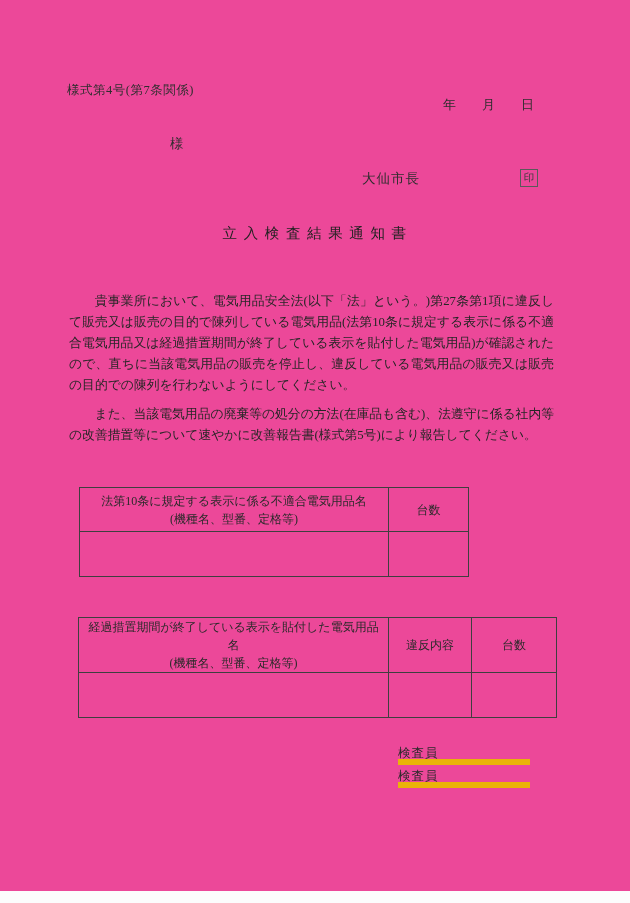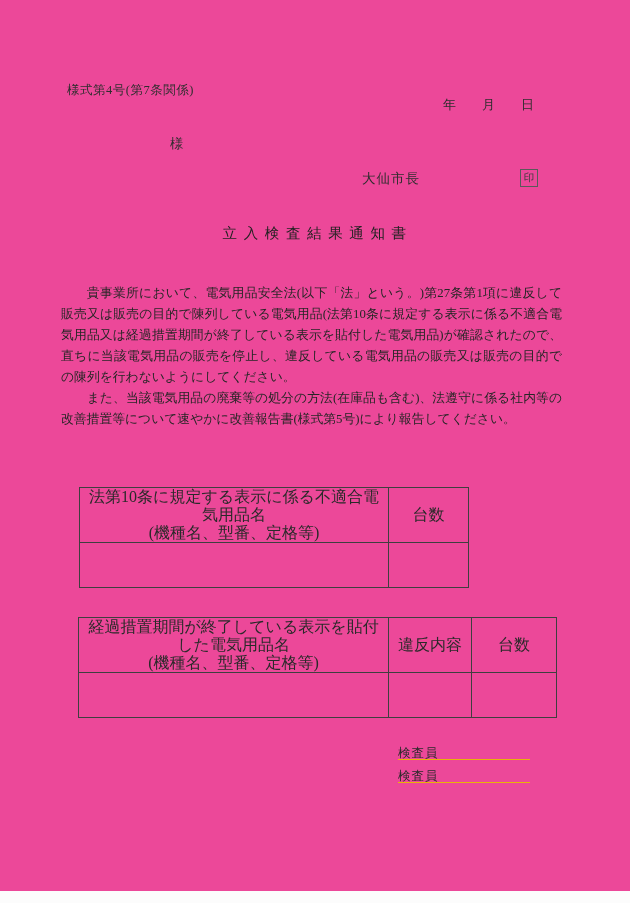--- a/index.html
+++ b/index.html
@@ -39,48 +39,48 @@
   }
 
   .body-text {
     left: 61px; top: 283px; width: 501px;
     font-size: 12.8px;
     line-height: 21px;
     text-align: justify;
     text-justify: inter-ideograph;
     color: #262626;
   }
-  .body-text p { margin: 0; text-indent: 1em; }
+  .body-text p { margin: 8px; text-indent: 1em; }
 
   table.form-table {
     position: absolute;
     border-collapse: collapse;
     table-layout: fixed;
-    font-size: 16px;
+    font-size: 12px;
     color: #2a2a2a;
   }
   table.form-table td {
     border: 1px solid #3f3f3f;
     text-align: center;
     vertical-align: middle;
     line-height: 18px;
     padding: 0 4px;
     box-sizing: border-box;
   }
   .table-1 { left: 79px; top: 487px; width: 389px; }
   .table-1 tr.hdr td { height: 44px; }
   .table-1 tr.row td { height: 45px; }
   .table-2 { left: 78px; top: 617px; width: 478px; }
   .table-2 tr.hdr td { height: 41px; }
   .table-2 tr.row td { height: 45px; }
 
   .sig-line {
     position: absolute;
     left: 398px; width: 132px; height: 14px;
-    border-bottom: 1px solid #eab308;
+    border-bottom: 6px solid #eab308;
     font-size: 12.5px;
     letter-spacing: 1px;
     color: #2a2a2a;
   }
   .sig-1 { top: 745px; }
   .sig-2 { top: 768px; }
 </style>
 </head>
 <body>
 

